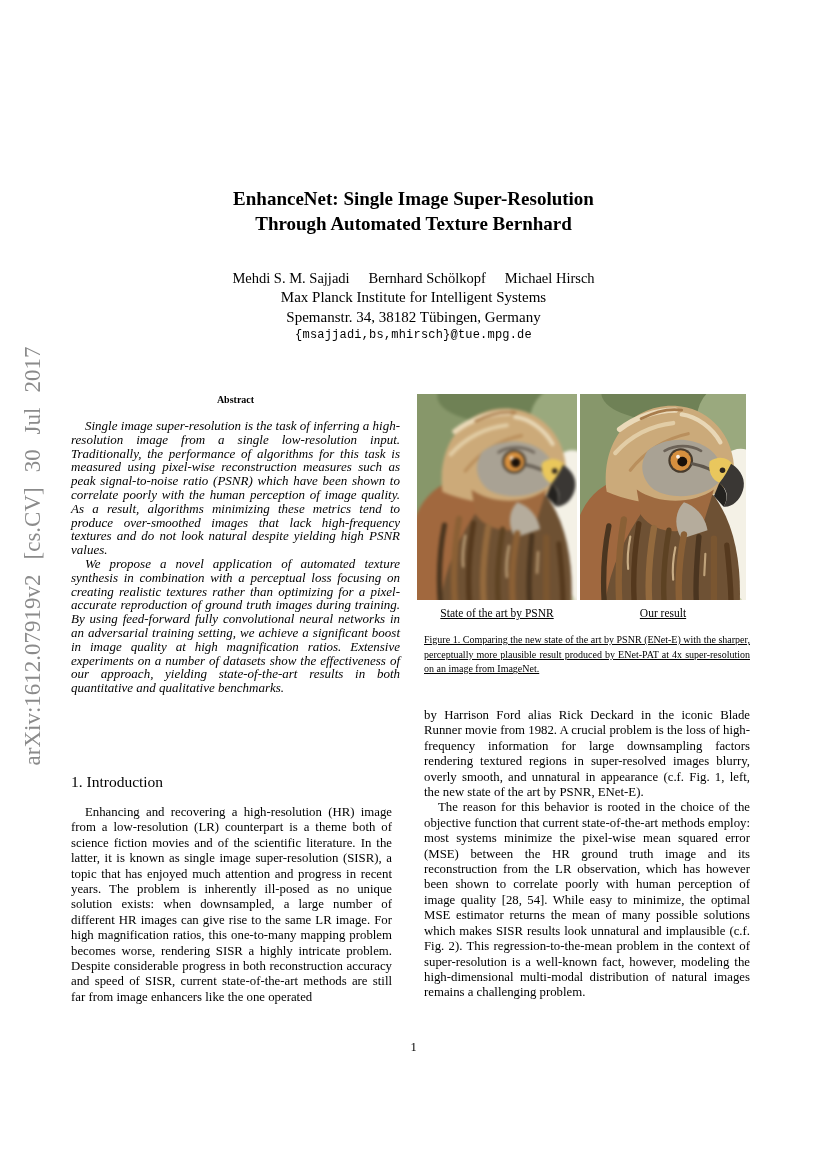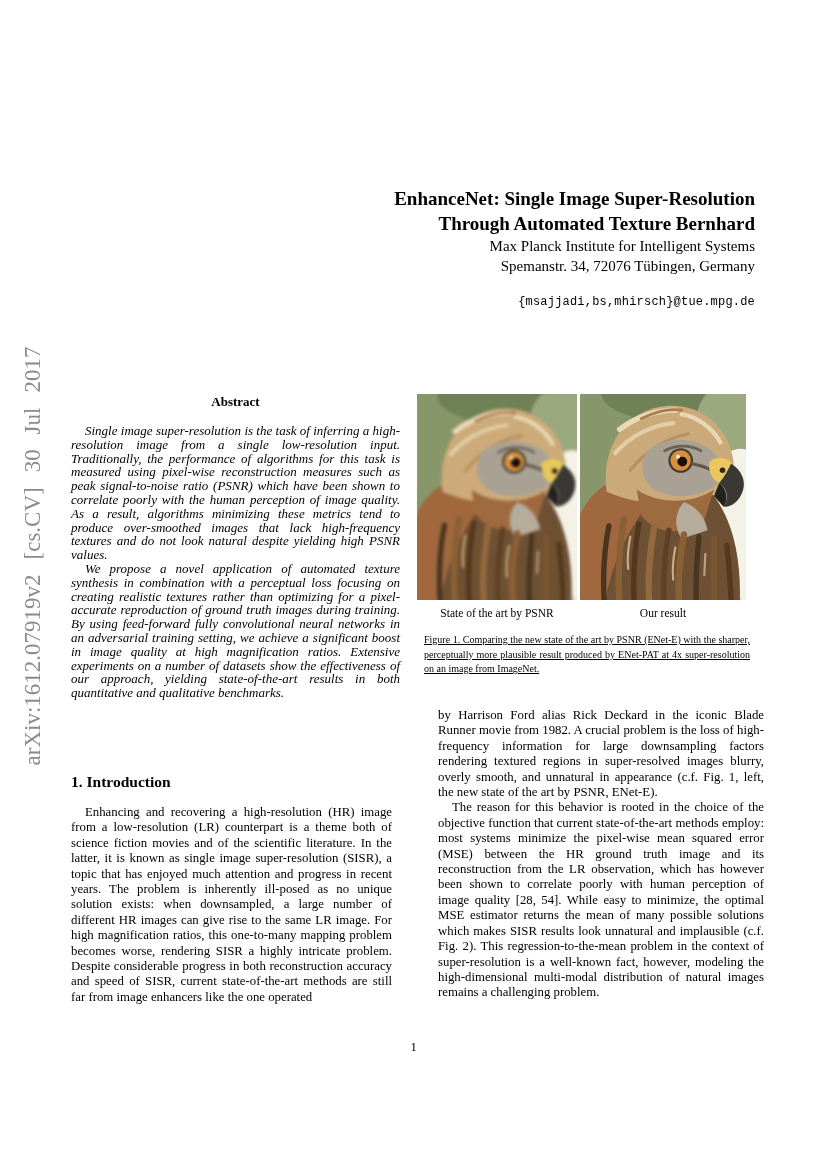--- a/index.html
+++ b/index.html
@@ -29,69 +29,69 @@
     word-spacing: 0.40em;
     white-space: nowrap;
   }
 
   
   .paper-header {
     position: absolute;
     left: 72px;
     top: 186px;
     width: 683px;
-    text-align: right;
+    text-align: center;
   }
   .title { font-size: 19px; font-weight: bold; line-height: 25px; }
   .tline { display: block; }
   .authors {
     margin-top: 33px;
     display: flex;
     justify-content: center;
     gap: 19px;
     font-size: 14.5px;
     line-height: 18px;
   }
   .affil-block { margin-top: 0; font-size: 15px; line-height: 20px; }
   .email {
-    margin-top: 19px;
+    margin-top: 1px;
     font-family: "Liberation Mono", monospace;
     font-size: 12px;
     letter-spacing: 0.2px;
   }
 
   
   .col-left {
     position: absolute;
     left: 71px;
     top: 392px;
     width: 329px;
     height: 660px;
   }
   .abstract-block { position: absolute; top: 2px; left: 0; right: 0; }
   .abstract-heading {
     text-align: center;
-    font-size: 13px;
+    font-size: 10px;
     font-weight: bold;
     margin-bottom: 14px;
   }
   .abs-par {
     font-style: italic;
     font-size: 13px;
     line-height: 13.8px;
     text-align: justify;
     text-indent: 14px;
     hyphens: auto;
   }
   .sec-heading {
     position: absolute;
     top: 381px;
     left: 0;
     font-size: 15.5px;
-    font-weight: bold;
+    font-weight: normal;
   }
   .intro-par { position: absolute; top: 413px; left: 0; right: 8px; }
   .body-par {
     font-size: 12.8px;
     line-height: 15.4px;
     text-align: justify;
     hyphens: auto;
   }
   .indent { text-indent: 14px; }
 
@@ -103,34 +103,34 @@
     width: 329px;
     height: 660px;
   }
   .fig-images { display: flex; gap: 3px; height: 206px; }
   .fig-img { height: 206px; overflow: hidden; position: relative; }
   .fig-img.psnr { width: 160px; }
   .fig-img.ours { width: 166px; }
   .fig-img svg { width: 100%; height: 100%; display: block; transform: scale(1.04); }
   .fig-img.psnr svg { filter: blur(1.3px) saturate(1.02); }
   .fig-img.ours svg { filter: blur(0.25px); }
-  .fig-labels { display: flex; gap: 3px; margin-top: 7px; font-size: 11.5px; line-height: 13px; }
+  .fig-labels { display: flex; gap: 3px; margin-top: 7px; font-size: 11.5px; line-height: 13px; text-decoration: underline; }
   .fig-labels .lab { display: block; text-align: center; }
   .fig-labels .lab.l { width: 160px; }
   .fig-labels .lab.r { width: 166px; }
   .fig-caption {
     margin-top: 13px;
     margin-left: 7px;
     width: 326px;
     font-size: 10px;
     line-height: 14.6px;
     text-align: justify;
     text-decoration: underline;
   }
-  .rc-text { position: absolute; top: 314px; left: 7px; width: 326px; margin-left: 14px; }
+  .rc-text { position: absolute; top: 314px; left: 7px; width: 326px; }
 
   
   .footer {
     position: absolute;
     top: 1040px;
     left: 0;
     width: 827px;
     text-align: center;
     font-size: 12.5px;
   }
@@ -190,23 +190,28 @@
     </defs>
   </svg>
 
   <div class="arxiv-banner">arXiv:1612.07919v2 [cs.CV] 30 Jul 2017</div>
 
   <header class="paper-header">
     <h1 class="title">
       <span class="tline">EnhanceNet: Single Image Super-Resolution</span>
       <span class="tline">Through Automated Texture Bernhard</span>
     </h1>
+    <div class="authors">
+      <span>Mehdi S. M. Sajjadi</span>
+      <span>Bernhard Schölkopf</span>
+      <span>Michael Hirsch</span>
+    </div>
     <div class="affil-block">
       <div>Max Planck Institute for Intelligent Systems</div>
-      <div>Spemanstr. 34, 72076 Tübingen, Germany</div>
+      <div>Spemanstr. 34, 38182 Tübingen, Germany</div>
     </div>
     <div class="email">{msajjadi,bs,mhirsch}@tue.mpg.de</div>
   </header>
 
   <section class="col-left">
     <div class="abstract-block">
       <h2 class="abstract-heading">Abstract</h2>
       <p class="abs-par">Single image super-resolution is the task of inferring a high-resolution image from a single low-resolution input. Traditionally, the performance of algorithms for this task is measured using pixel-wise reconstruction measures such as peak signal-to-noise ratio (PSNR) which have been shown to correlate poorly with the human perception of image quality. As a result, algorithms minimizing these metrics tend to produce over-smoothed images that lack high-frequency textures and do not look natural despite yielding high PSNR values.</p>
       <p class="abs-par">We propose a novel application of automated texture synthesis in combination with a perceptual loss focusing on creating realistic textures rather than optimizing for a pixel-accurate reproduction of ground truth images during training. By using feed-forward fully convolutional neural networks in an adversarial training setting, we achieve a significant boost in image quality at high magnification ratios. Extensive experiments on a number of datasets show the effectiveness of our approach, yielding state-of-the-art results in both quantitative and qualitative benchmarks.</p>
     </div>

